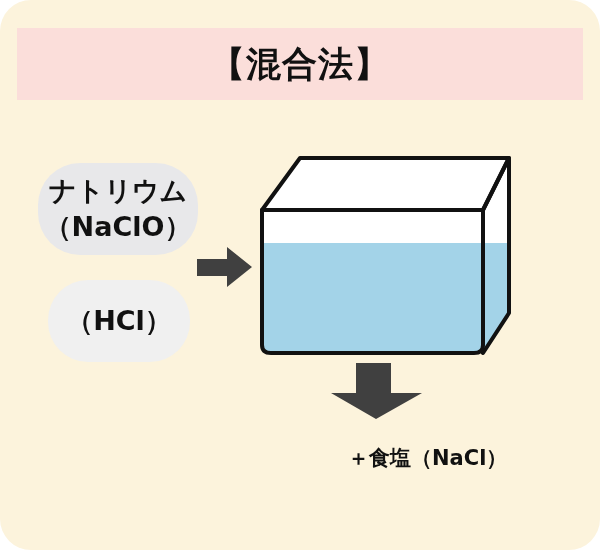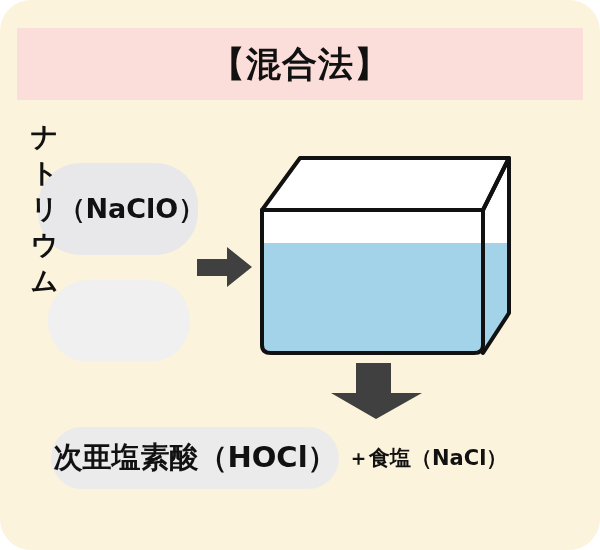--- a/index.html
+++ b/index.html
@@ -19,20 +19,21 @@
     display: flex; align-items: center; justify-content: center;
   }
   .banner h1 {
     margin: 0;
     font-size: 35px;
     letter-spacing: 1px;
   }
   .bubble {
     position: absolute;
     display: flex;
+    flex-direction: column;
     align-items: center;
     justify-content: center;
     text-align: right;
   }
   .bubble-naclo {
     left: 38px; top: 163px;
     width: 160px; height: 92px;
     border-radius: 42px;
     font-size: 27px; line-height: 36px;
   }
@@ -68,39 +69,37 @@
   <div class="banner" style="background-color: rgb(251, 222, 218);">
     <h1>【混合法】</h1>
   </div>
 
   <div class="bubble bubble-naclo" style="background-color: rgb(232, 232, 234);">
     <span>ナトリウム</span>
     <span>（NaClO）</span>
   </div>
 
   <div class="bubble bubble-hcl" style="background-color: rgb(240, 240, 240);">
+    <span>（HCl）</span>
   </div>
 
   <svg class="scene" width="330" height="290" viewBox="0 0 330 290">
 
     <path d="M7,119 H37 V107 L62,127 L37,147 V136 H7 Z" fill="#404040"></path>
 
     <polygon points="72,70 110,18 319,18 293,70" fill="#FFFFFF"></polygon>
     <polygon points="293,70 319,18 319,173 293,213" fill="#FFFFFF"></polygon>
     <path d="M72,70 H293 V205 Q293,213 284,213 H81 Q72,213 72,205 Z" fill="#FFFFFF"></path>
 
     <path d="M72,103 H293 V205 Q293,213 284,213 H81 Q72,213 72,205 Z" fill="#A3D3E8"></path>
     <path d="M293,103 L319,103 L319,173 L293,213 Z" fill="#A3D3E8"></path>
 
     <path fill="none" stroke-width="4" stroke-linejoin="round" stroke-linecap="round" d="M72,70 L110,18 H319 L293,70 Z" stroke="#111111"></path>
     <path fill="none" stroke-width="4" stroke-linejoin="round" stroke-linecap="round" d="M293,70 L319,18 V173 L293,213" stroke="#111111"></path>
     <path fill="none" stroke-width="4" stroke-linejoin="round" stroke-linecap="round" d="M72,70 H293 V205 Q293,213 284,213 H81 Q72,213 72,205 Z" stroke="#111111"></path>
 
     <path d="M166,223 H201 V253 H232 L186,279 L141,253 H166 Z" fill="#404040"></path>
   </svg>
 
-  <div class="bubble bubble-hocl" style="background-color: rgb(235, 235, 235);">
-    <span>次亜塩素酸（HOCl）</span>
-  </div>
 
   <div class="salt-text">＋食塩（NaCl）</div>
 
 </div>
 
 </body></html>

